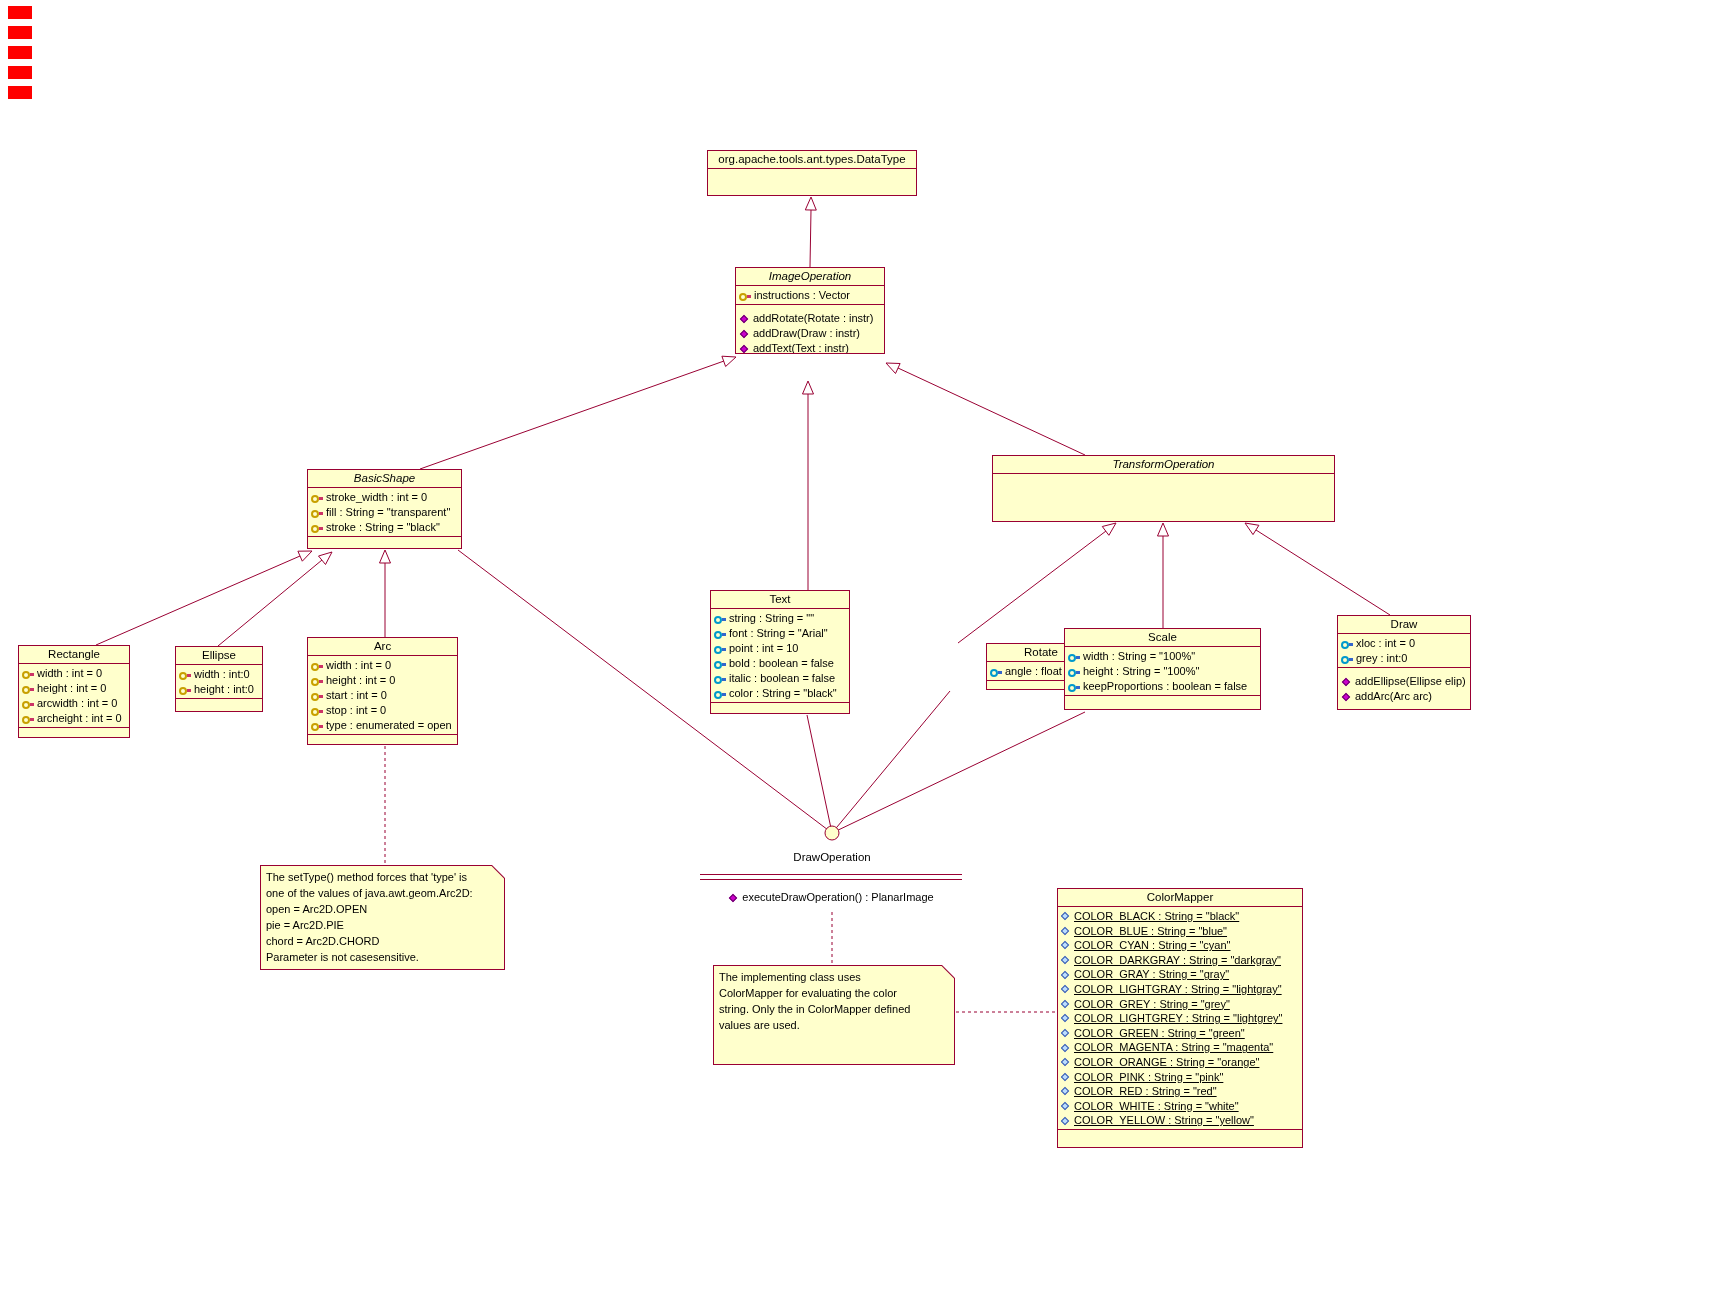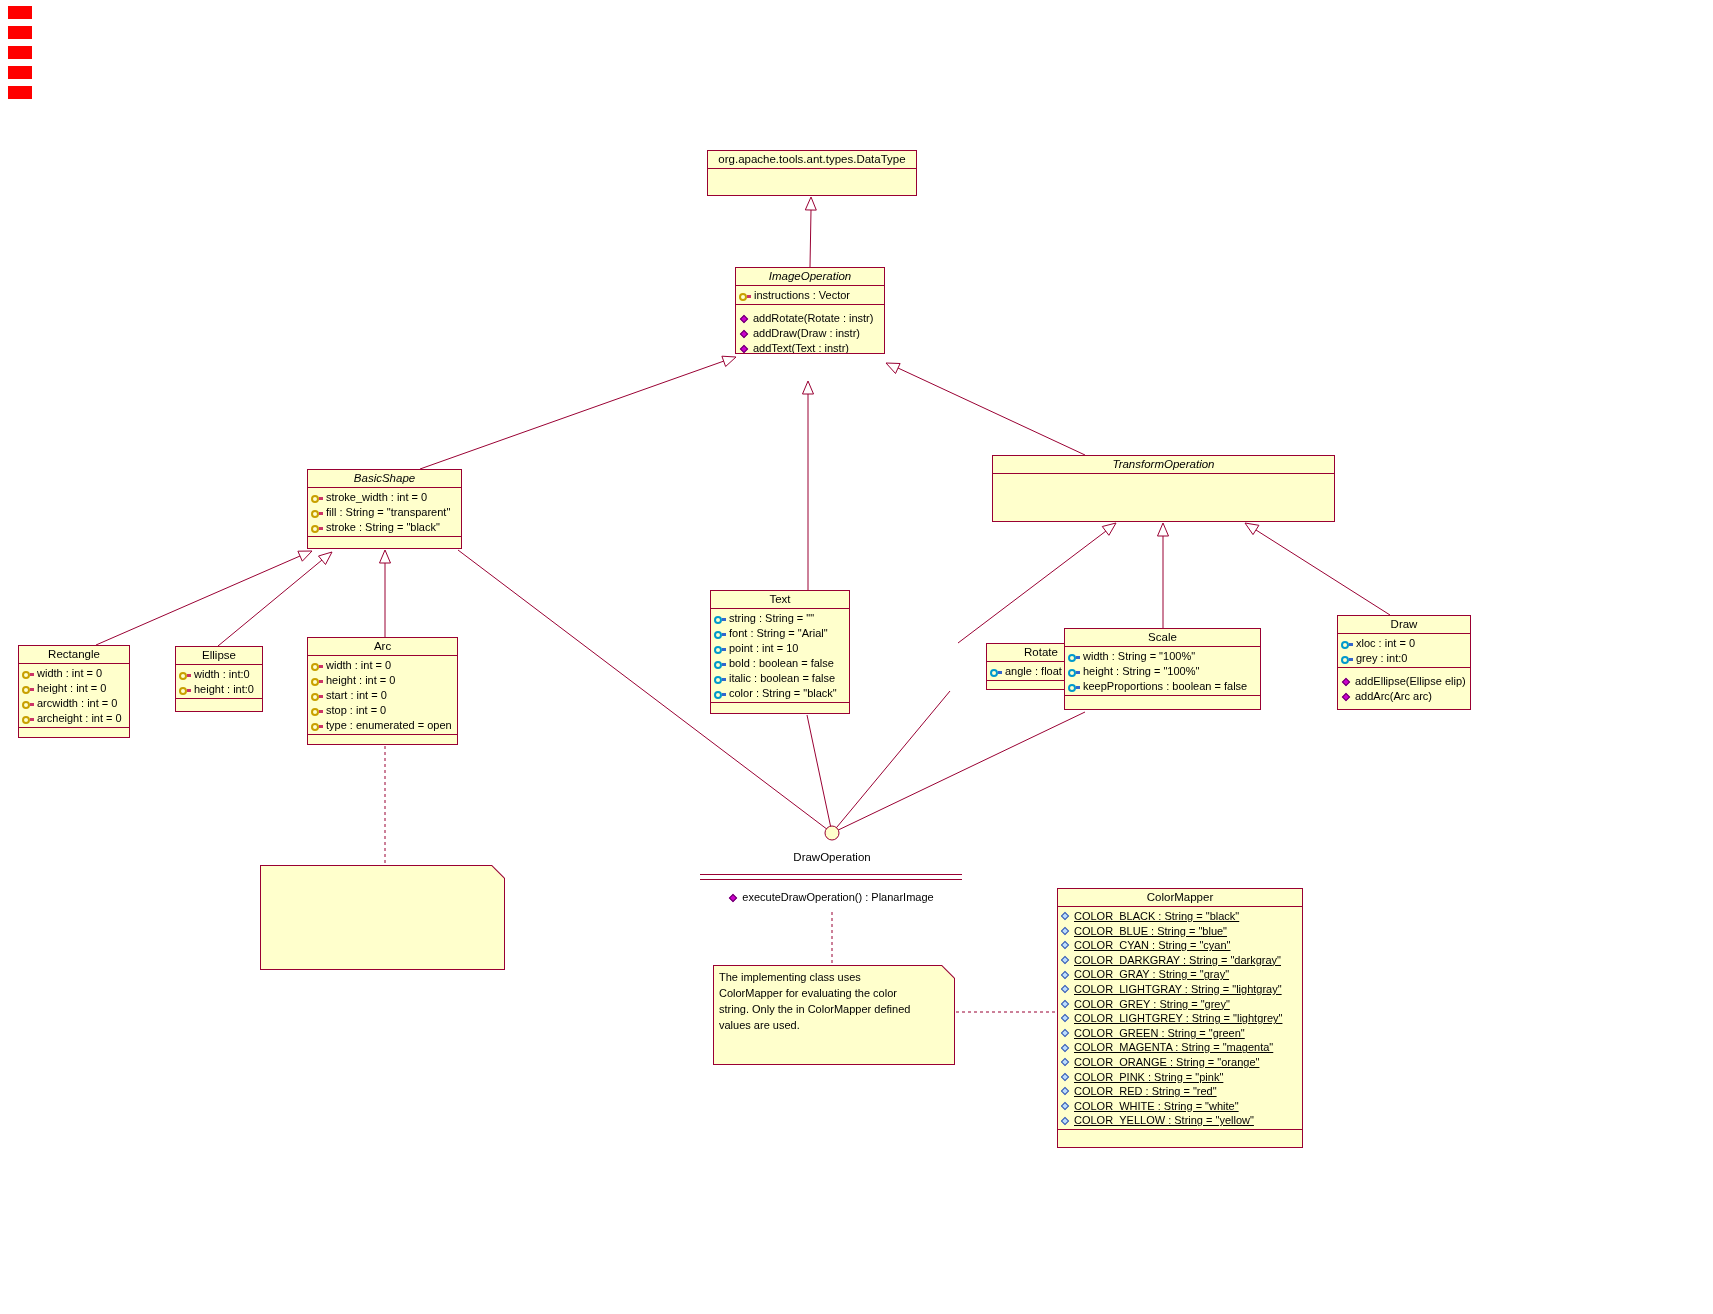--- a/index.html
+++ b/index.html
@@ -377,20 +377,26 @@
     <div class="row cmrow">
         <i class="ic bd"></i>
         <span class="u">COLOR_YELLOW : String = "yellow"</span>
       </div>
   </div>
   <div class="sec bt grow"></div>
 </div>
 
 <div class="note" style="left:260px;top:865px;width:245px;height:105px;">
   <span class="fold"></span>
+  <div class="note-text">The setType() method forces that 'type' is
+one of the values of java.awt.geom.Arc2D:
+open = Arc2D.OPEN
+pie = Arc2D.PIE
+chord = Arc2D.CHORD
+Parameter is not casesensitive.</div>
 </div>
 
 <div class="note" style="left:713px;top:965px;width:242px;height:100px;">
   <span class="fold"></span>
   <div class="note-text">The implementing class uses
 ColorMapper for evaluating the color
 string. Only the in ColorMapper defined
 values are used.</div>
 </div>
 

